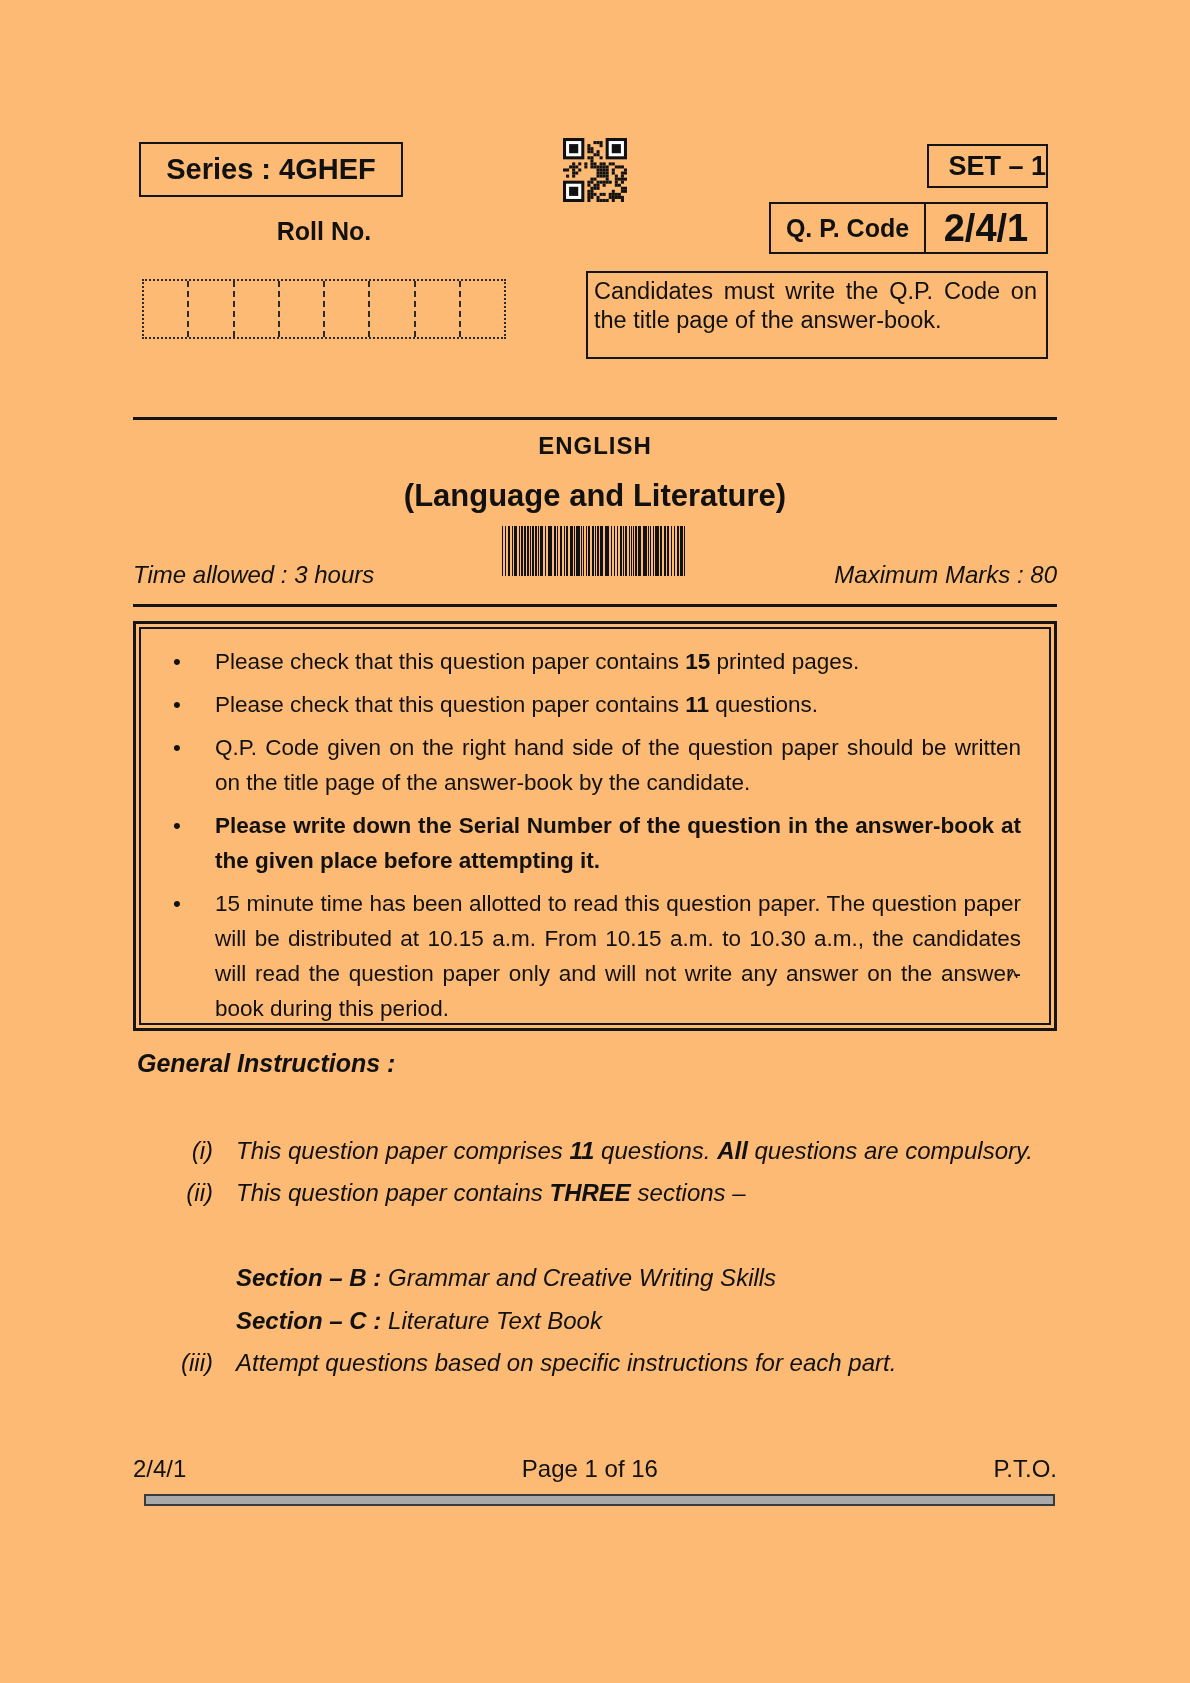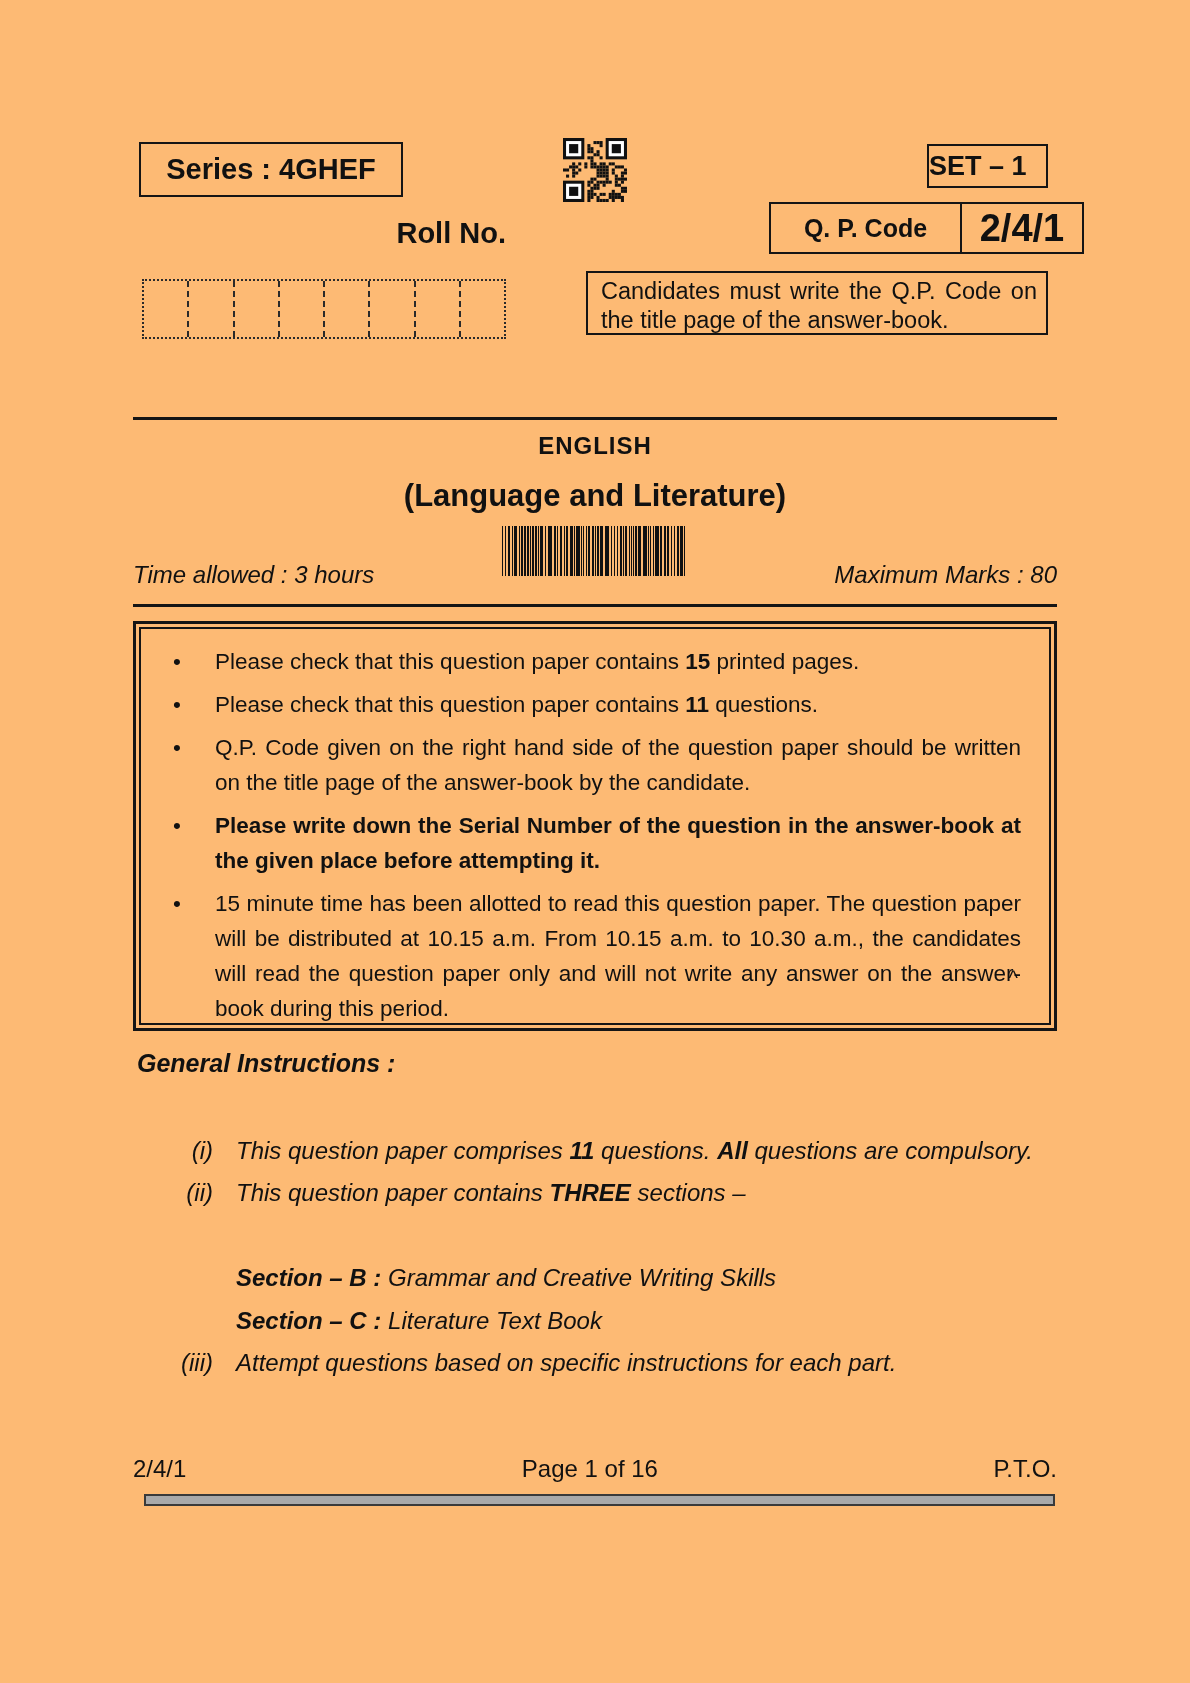--- a/index.html
+++ b/index.html
@@ -7,51 +7,51 @@
     position:relative; width:1190px; height:1683px; background:#fdba74;
     font-family:Liberation Sans, sans-serif; color:#111; overflow:hidden;
   }
   
   .series-box{
     position:absolute; left:139px; top:142px; width:264px; height:55px;
     border:2.5px solid #151515; display:flex; align-items:center; justify-content:center;
     font-weight:bold; font-size:29px; box-sizing:border-box;
   }
   .roll-label{
-    position:absolute; left:142px; top:217px; width:364px; text-align:right;
-    font-weight:bold; font-size:29px;
+    position:absolute; left:142px; top:217px; width:364px; text-align:center;
+    font-weight:bold; font-size:25px;
   }
   .roll-grid{
     position:absolute; left:142px; top:279px; width:364px; height:60px;
     border:2px dotted #2a2a2a; box-sizing:border-box; display:flex;
   }
   .roll-cell{flex:1; border-right:2px dashed #2a2a2a;}
   .roll-cell:last-child{border-right:none;}
   .qr{position:absolute; left:562px; top:138px; width:66px; height:64px;}
   .qr svg{width:100%; height:100%;}
   .set-box{
     position:absolute; left:927px; top:144px; width:121px; height:44px;
-    border:2.5px solid #151515; display:flex; align-items:center; justify-content:flex-start;
+    border:2.5px solid #151515; display:flex; align-items:center; justify-content:flex-end;
     font-weight:bold; font-size:27px; box-sizing:border-box;
   }
   .qp-box{
-    position:absolute; left:769px; top:202px; width:315px; height:52px;
+    position:absolute; left:769px; top:202px; width:279px; height:52px;
     border:2px solid #151515; box-sizing:border-box; display:flex; align-items:stretch;
   }
   .qp-label{
     flex:1; display:flex; align-items:center; justify-content:center;
     font-weight:bold; font-size:25px; border-right:2px solid #151515;
   }
   .qp-value{
     width:120px; display:flex; align-items:center; justify-content:center;
     font-weight:bold; font-size:38px;
   }
   .cand-box{
-    position:absolute; left:586px; top:271px; width:462px; height:64px;
-    border:2.5px solid #151515; box-sizing:border-box; padding:4px 9px 0 13px;
+    position:absolute; left:586px; top:271px; width:462px; height:88px;
+    border:2.5px solid #151515; box-sizing:border-box; padding:4px 9px 0 6px;
     font-size:23.5px; line-height:29px; text-align:justify; text-align-last:left;
   }
   
   .rule{position:absolute; left:133px; width:924px; height:3px; background:#151515;}
   .rule1{top:417px;} .rule2{top:604px;}
   .title{
     position:absolute; left:133px; top:432px; width:924px; text-align:center;
     font-weight:bold; font-size:24px; letter-spacing:1px;
   }
   .subtitle{

